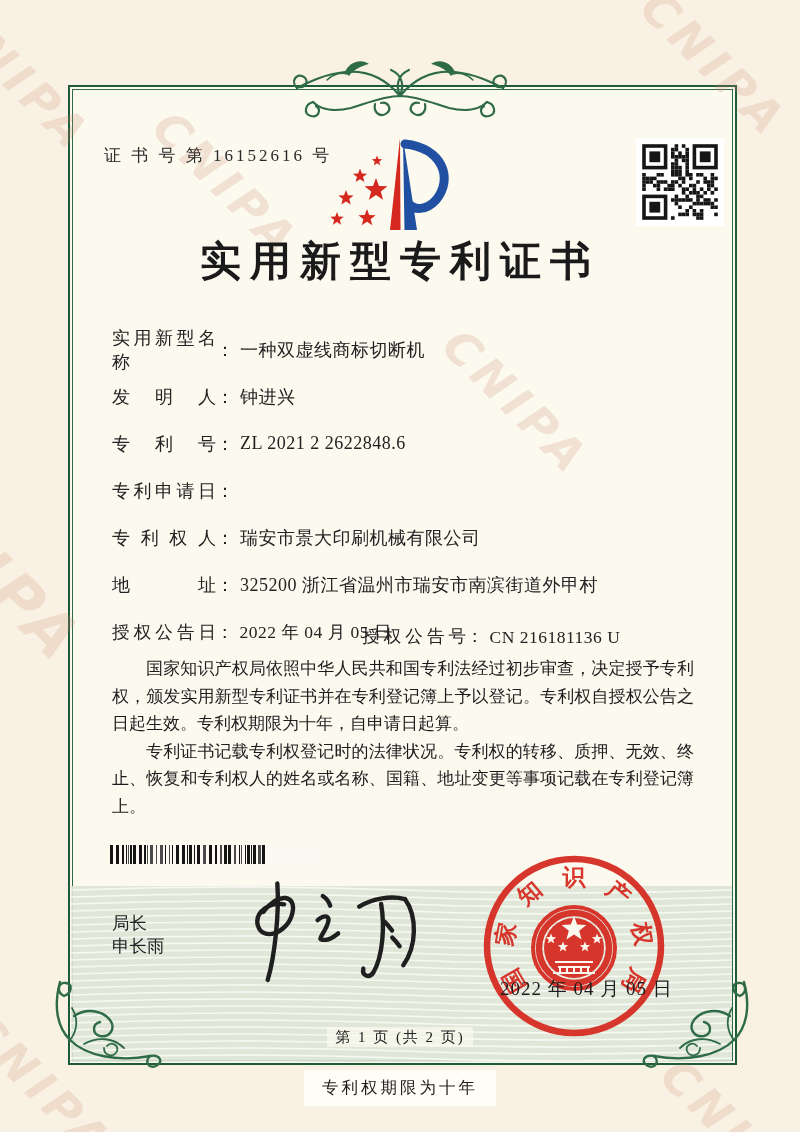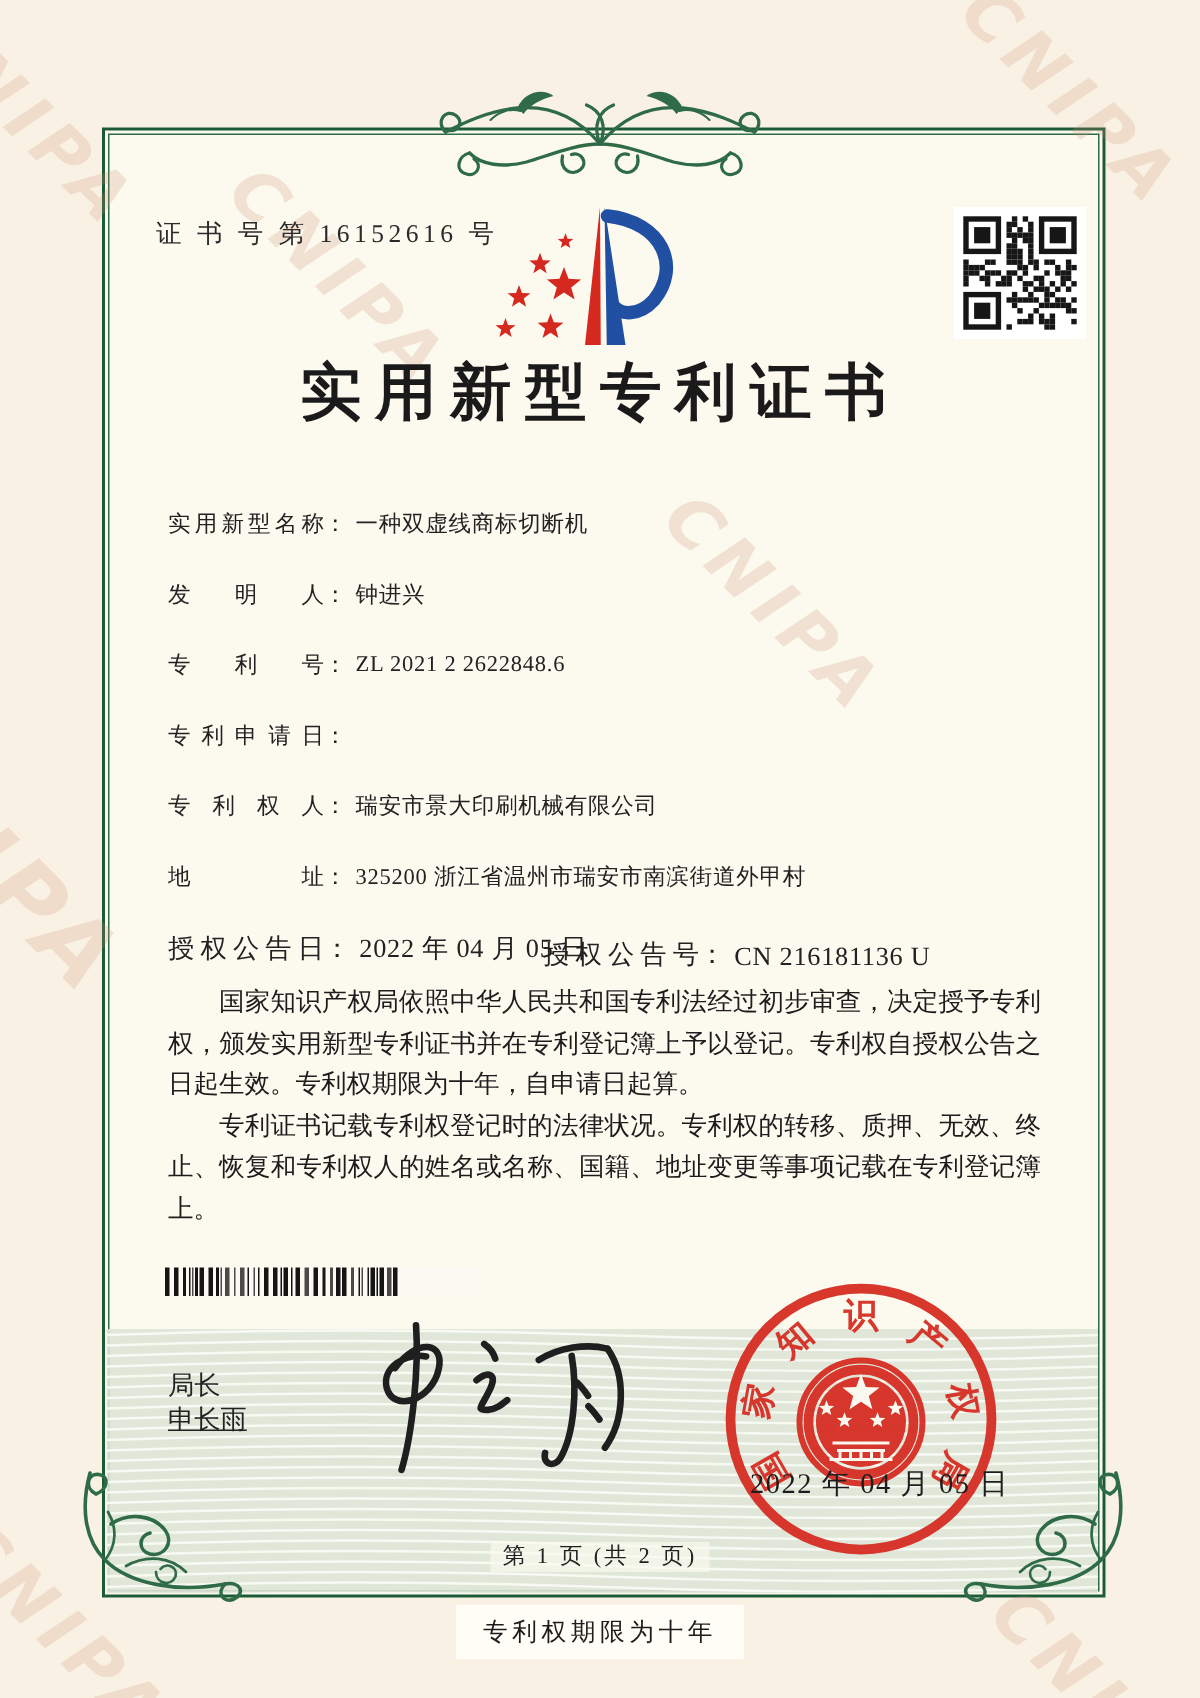--- a/index.html
+++ b/index.html
@@ -22,34 +22,34 @@
     box-sizing:border-box; border:2.5px solid #1d5a38; background:#fcf9ef;
   }
   .frame-inner{position:absolute; inset:2px; border:1px solid #2e6b46;}
   .band{position:absolute; left:71px; top:886px; width:661px; height:176px;}
   .orn{position:absolute; pointer-events:none;}
   
   .certno{position:absolute; left:104px; top:144px; font-size:17px; letter-spacing:3px; color:#2a2a2a;}
   .title{position:absolute; left:0; top:234px; width:800px; text-align:center;
          font-size:41px; font-weight:bold; letter-spacing:9px; color:#1a1a1a;}
   .fields{position:absolute; left:112px; top:326px; width:590px;}
-  .field-line{height:47px; display:flex; align-items:center; font-size:15px;}
+  .field-line{height:47px; display:flex; align-items:center; font-size:18px;}
   .flabel{display:inline-block; width:104px; text-align:justify; text-align-last:justify; text-justify:inter-character;}
   .fcolon{margin:0 2px 0 0;}
   .fvalue{margin-left:4px; letter-spacing:0.5px;}
   .grant-row{position:absolute; left:112px; top:616px; width:590px; height:32px; font-size:17.5px;}
   .pair{position:absolute; top:0; display:flex; align-items:center; height:32px;}
   .pair.p1{left:0;}
   .pair.p2{left:250px;align-items:flex-end;}
   .body-text{position:absolute; left:112px; top:656px; width:582px;}
   .body-text p{margin:0; font-size:17px; line-height:27.5px; text-align:justify; text-indent:2em; color:#1c1c1c;font-family:Liberation Mono, monospace;}
   .barcode{position:absolute; left:110px; top:845px; width:212px; height:19px; display:flex; align-items:stretch; background:#fbf9f1;}
   .barcode span{display:block; height:100%;}
   .sig-title{position:absolute; left:112px; top:899px; font-size:17.5px;margin-top:12px;}
-  .sig-name{position:absolute; left:112px; top:934px; font-size:17.5px;text-decoration:underline;}
+  .sig-name{position:absolute; left:112px; top:934px; font-size:17.5px;}
   .sig-svg{position:absolute; left:222px; top:876px;}
   .seal{position:absolute; left:479px; top:851px;}
   .seal-date{position:absolute; left:500px; top:976px; font-size:19px; letter-spacing:1px; color:#1d1d1d;}
   .page-num{position:absolute; left:0; top:1028px; width:800px; text-align:center; font-size:15px; letter-spacing:2px;}
   .page-num span{background:rgba(252,250,240,0.65); padding:2px 8px;}
   .note{position:absolute; left:50%; transform:translateX(-50%); top:1070px;
         background:#fffdf6; padding:7px 18px; font-size:16.5px; letter-spacing:3px; color:#1c1c1c;}
 </style>
 </head>
 <body>

